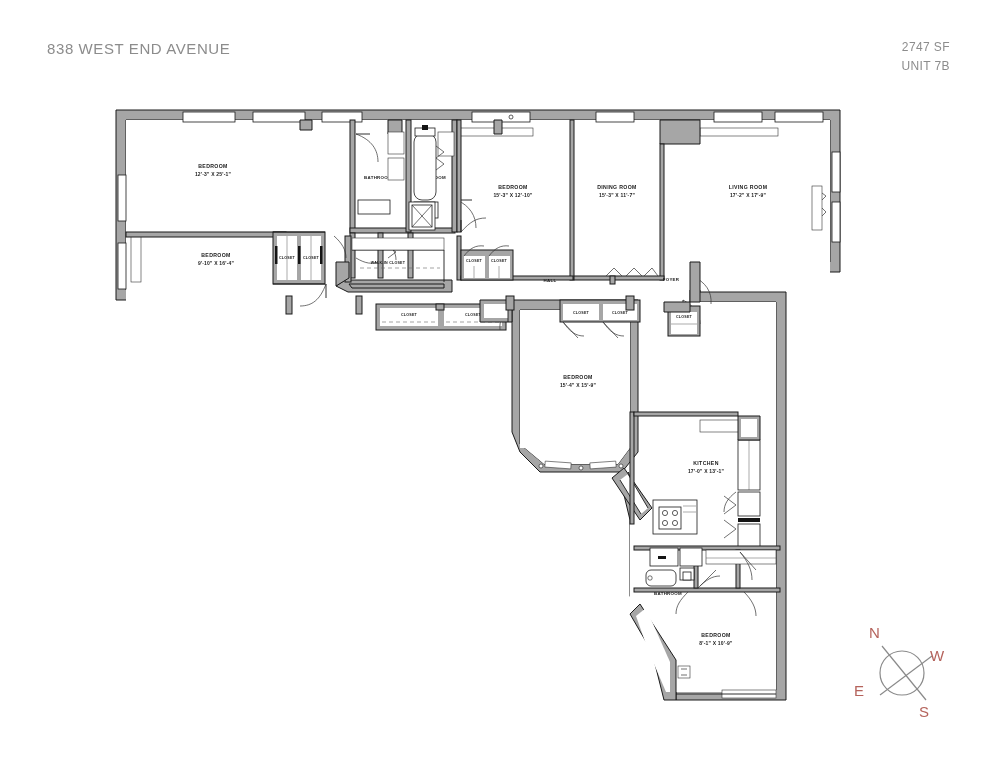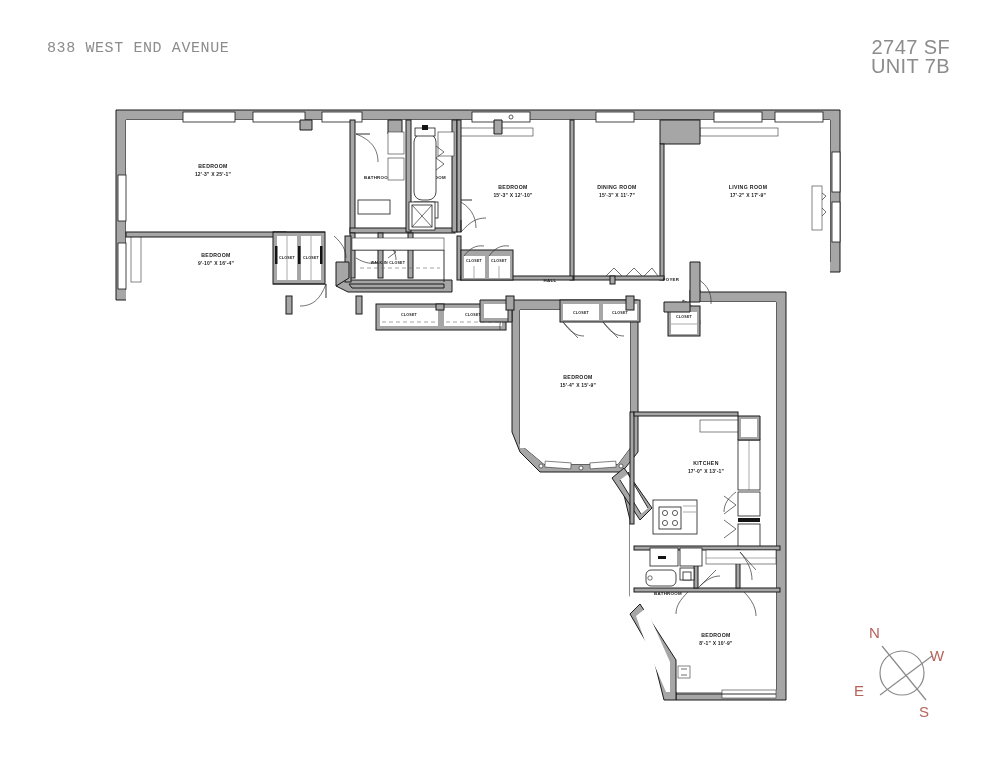--- a/index.html
+++ b/index.html
@@ -24,29 +24,28 @@
   
   .header-title {
     position: absolute;
     left: 47px;
     top: 40px;
     font-size: 15px;
     letter-spacing: 0.6px;
     color: #8c8c8c;
     font-weight: 400;
     white-space: nowrap;
-    font-family: Liberation Mono, monospace;
   }
   .header-meta {
     position: absolute;
     right: 44px;
     top: 38px;
     text-align: right;
     color: #8c8c8c;
-    font-size: 20px;
+    font-size: 12px;
     letter-spacing: 0.4px;
     line-height: 19px;
   }
   .header-meta div { white-space: nowrap; }
 
   
   #plan-wrap {
     position: absolute;
     left: 0;
     top: 0;

